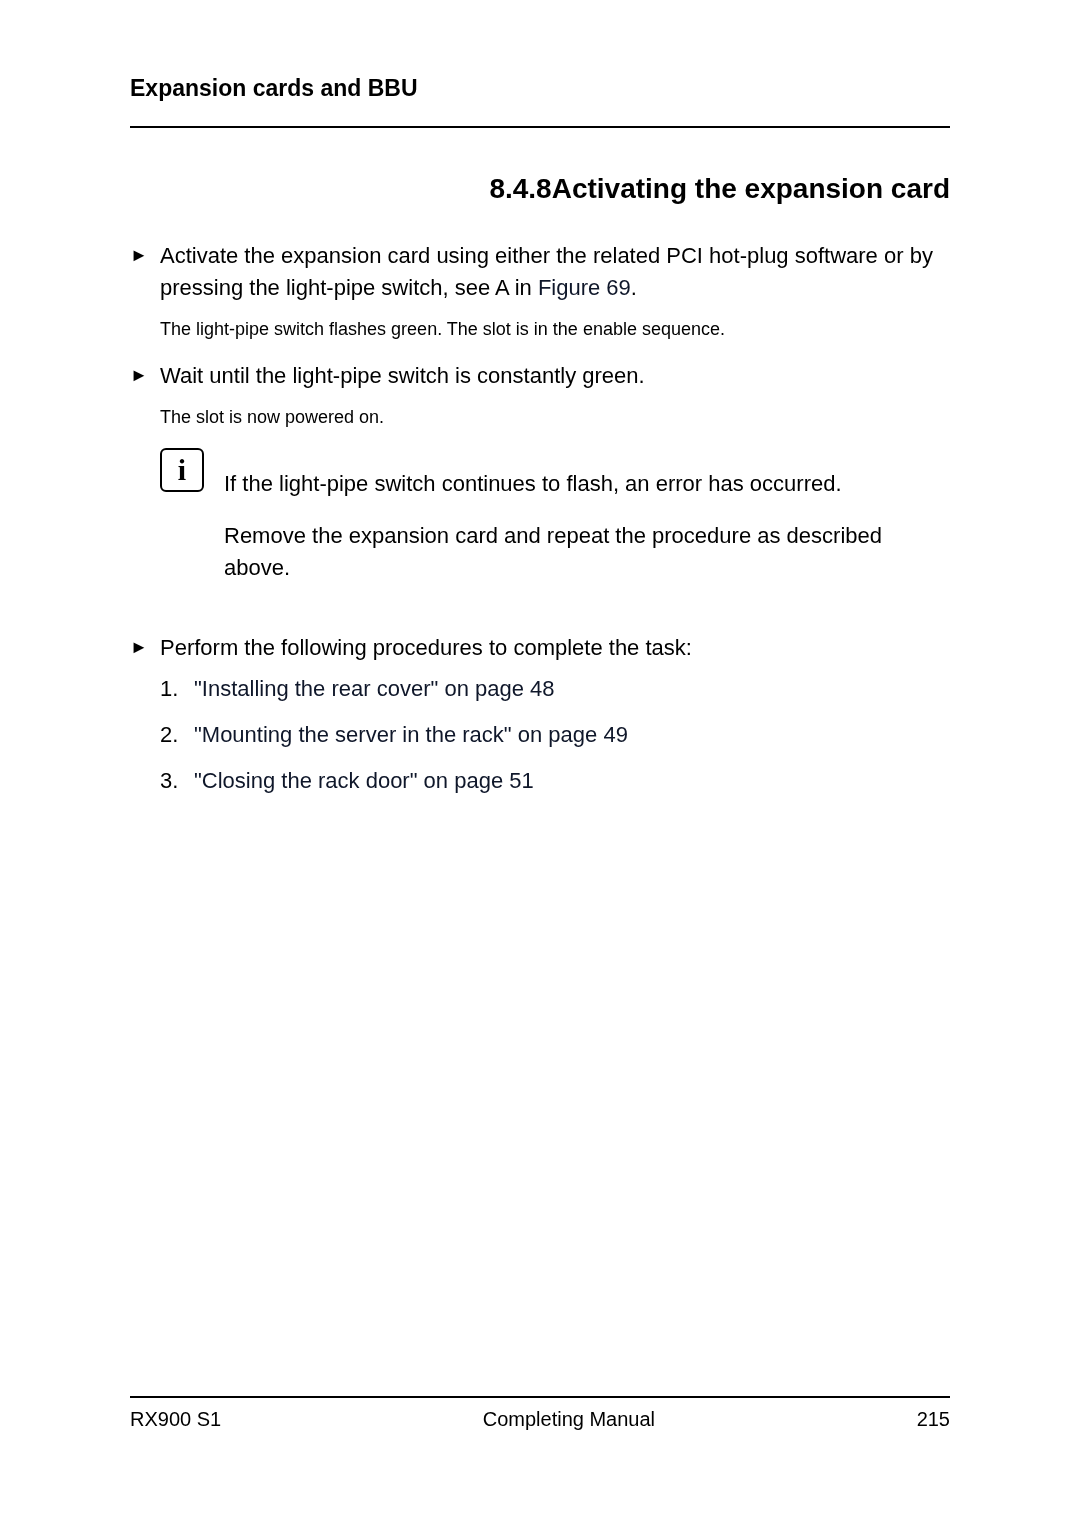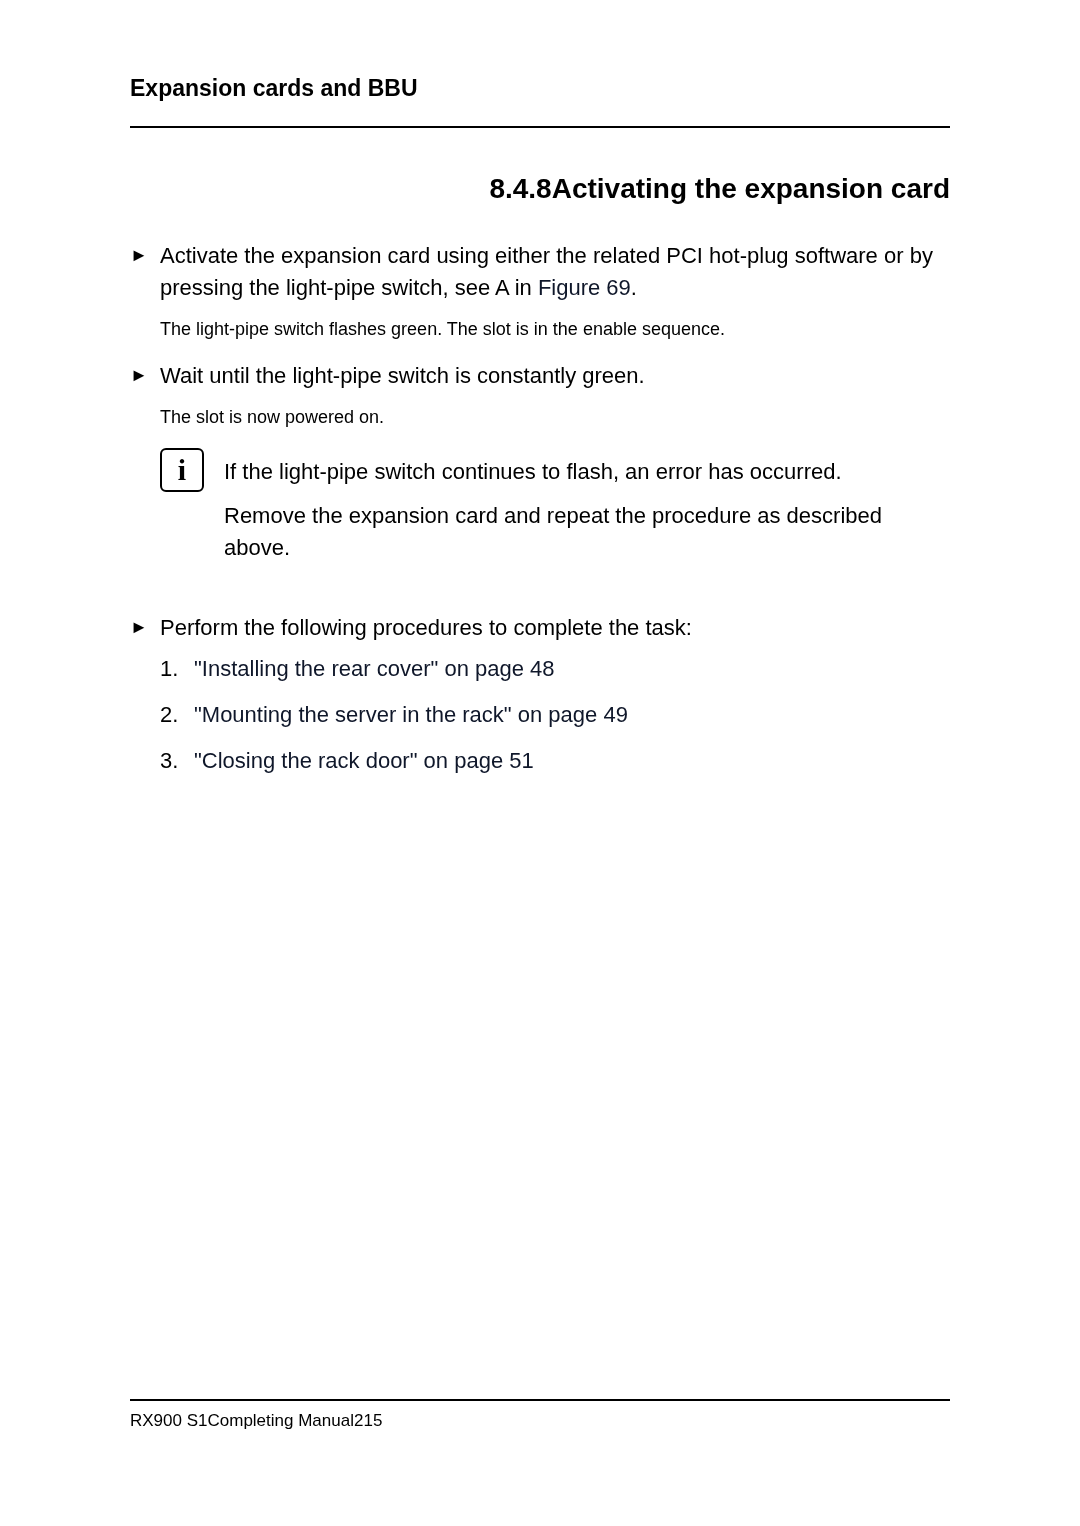--- a/index.html
+++ b/index.html
@@ -74,21 +74,21 @@
       font-family: Georgia, 'Times New Roman', serif;
       font-weight: bold;
       font-size: 30px;
       line-height: 40px;
     }
     .note-body {
       flex: 1;
       font-size: 22px;
       line-height: 1.45;
     }
-    .note-body p { margin-bottom: 12px; margin-top: 8px; }
+    .note-body p { margin-bottom: 12px; margin-top: 20px; }
     .ol-list {
       margin-left: 30px;
       font-size: 22px;
       line-height: 1.45;
       list-style: none;
       counter-reset: item;
     }
     .ol-list > li {
       counter-increment: item;
       margin-bottom: 14px;
@@ -103,21 +103,22 @@
       left: 130px;
       right: 130px;
     }
     .footer-rule {
       border: none;
       border-top: 2px solid #000;
       margin-bottom: 10px;
     }
     .footer-line {
       display: flex;
-      font-size: 17px;
+      justify-content: space-between;
+      font-size: 20px;
     }
     .footer-left { }
     .footer-center { }
     .footer-right { }
   </style>
 </head>
 <body>
 
 <div class="page">
 

